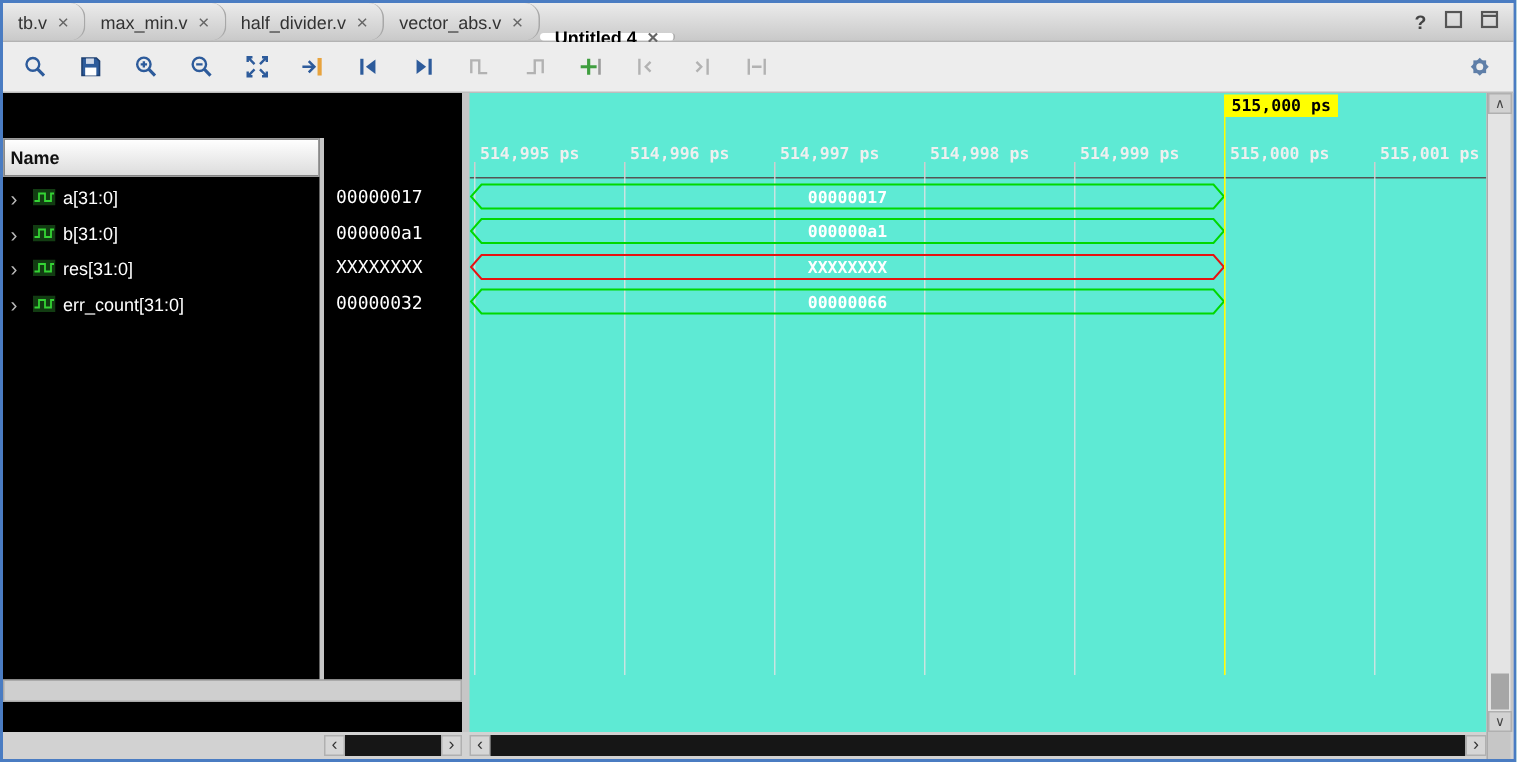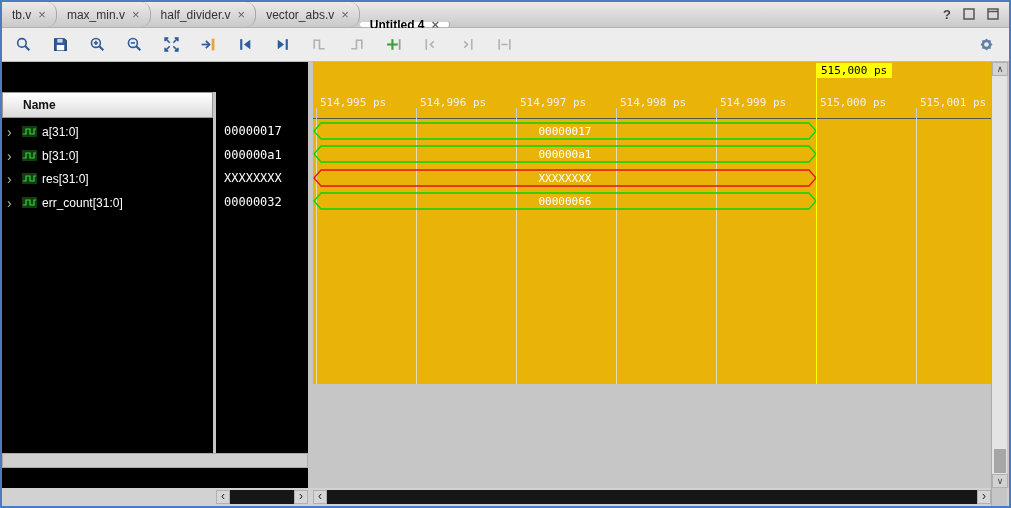--- a/index.html
+++ b/index.html
@@ -25,35 +25,35 @@
           background:transparent; border:none; cursor:pointer; }
   .tbtn.right { margin-left:auto; margin-right:12px; }
 
   
   .main { position:absolute; left:0; top:60px; width:1007px; height:426px; background:#c6c6c6; }
 
   .left-panel { position:absolute; left:0; top:0; width:306px; height:426px; background:#000; }
   .left-header { position:absolute; left:0; top:30px; width:306px; height:26px; }
   .hdr-cell { position:absolute; top:0; height:26px; background:linear-gradient(#ffffff,#dcdcdc);
               border:1px solid #9a9a9a; font-size:12px; font-weight:bold; color:#111;
-              line-height:24px; padding-left:20px; }
+              line-height:24px; padding-left:4px; }
   .hdr-name { left:0; width:211px; }
   .hdr-value { left:214px; width:92px; }
   .col-splitter { position:absolute; left:211px; top:30px; width:3px; height:361px; background:#c6c6c6; }
 
   .sig-row { position:absolute; left:0; width:211px; height:23px; display:flex; align-items:center;
              gap:5px; padding-left:5px; color:#fff; font-size:12px; cursor:default; }
   .expander { color:#b8b8b8; font-size:14px; line-height:1; width:10px; }
   .sig-icon { display:flex; }
   .val-row { position:absolute; left:214px; width:92px; height:23px; line-height:23px; padding-left:8px;
              color:#fff; font-family:"DejaVu Sans Mono",monospace; font-size:12px; }
   .left-gray-band { position:absolute; left:0; top:391px; width:306px; height:15px; background:#cfcfcf; border:1px solid #aaa; }
 
   
-  .wave-panel { position:absolute; left:311px; top:0; width:678px; height:322px; background:#eab308; overflow:hidden; }
+  .wave-panel { position:absolute; left:311px; top:0; width:678px; height:426px; background:#5eead4; overflow:hidden;font-weight:bold; }
   .cursor-chip { position:absolute; left:503px; top:1px; background:#ffff00; color:#000;
                  font-family:"DejaVu Sans Mono",monospace; font-size:11px; padding:1px 5px; z-index:3; }
   .wave-svg { position:absolute; left:0; top:0; }
   .tick-label { font-family:"DejaVu Sans Mono",monospace; font-size:11px; fill:#efefef; }
   .bus-value { font-family:"DejaVu Sans Mono",monospace; font-size:11px; fill:#ffffff; text-anchor:middle; }
 
   
   .vscroll { position:absolute; left:989px; top:0; width:16px; height:426px; background:#e4e4e4; border-left:1px solid #ababab; }
   .vs-btn { position:absolute; left:0; width:16px; height:14px; background:#d2d2d2; border:1px solid #b0b0b0;
             display:flex; align-items:center; justify-content:center; font-size:9px; color:#444; cursor:pointer; }

